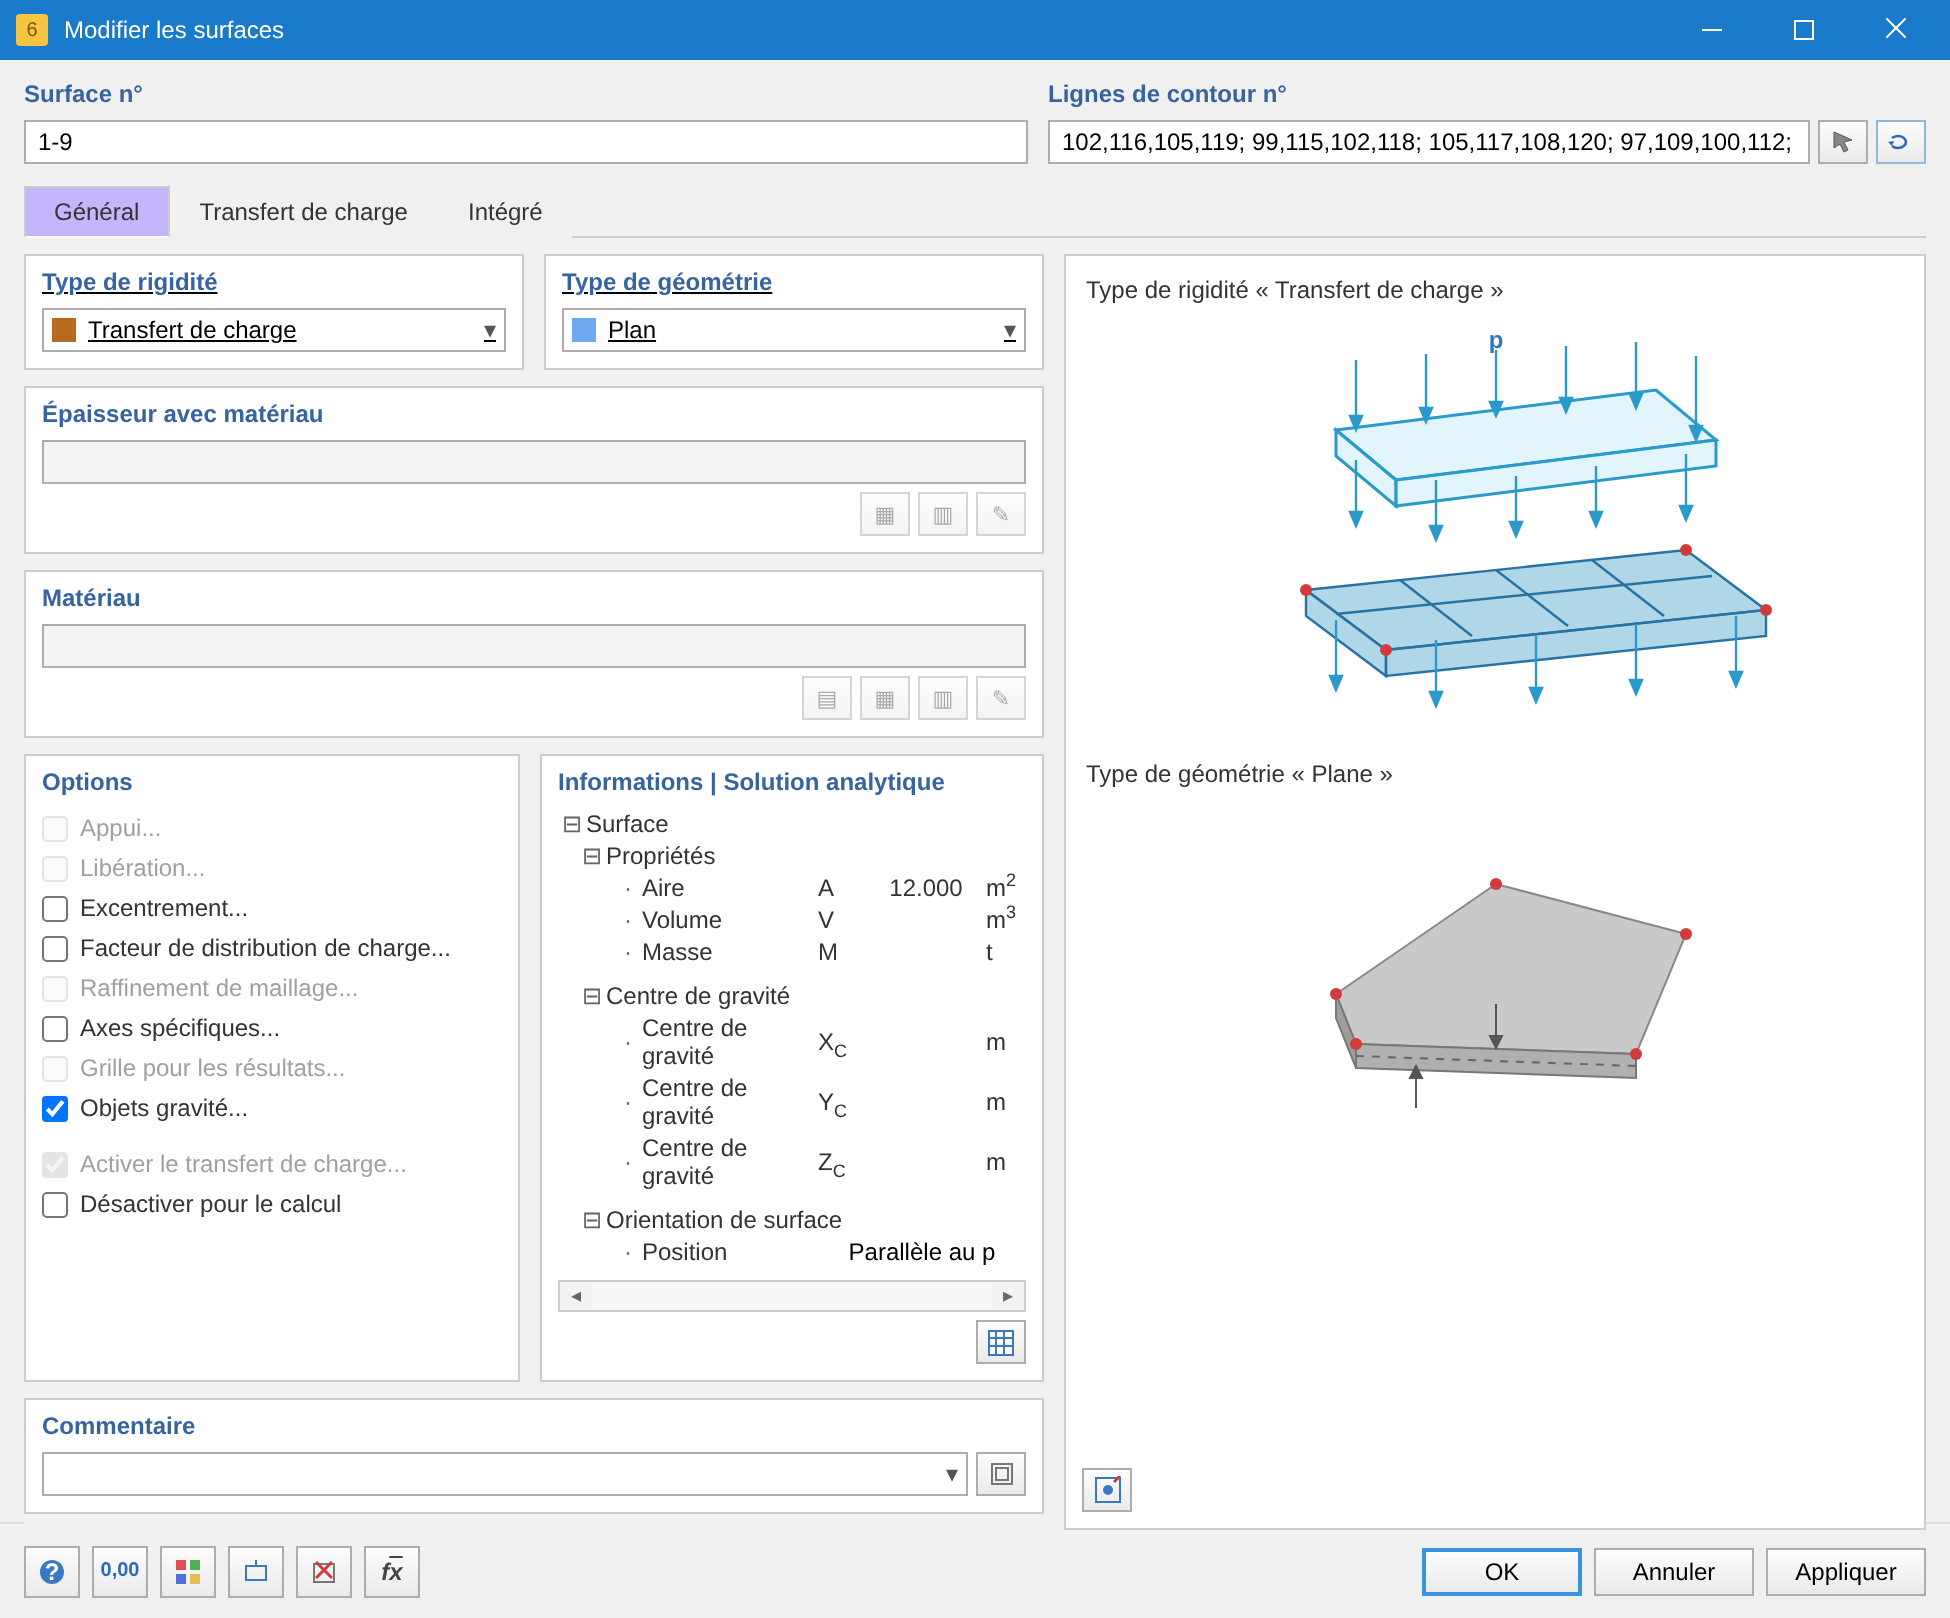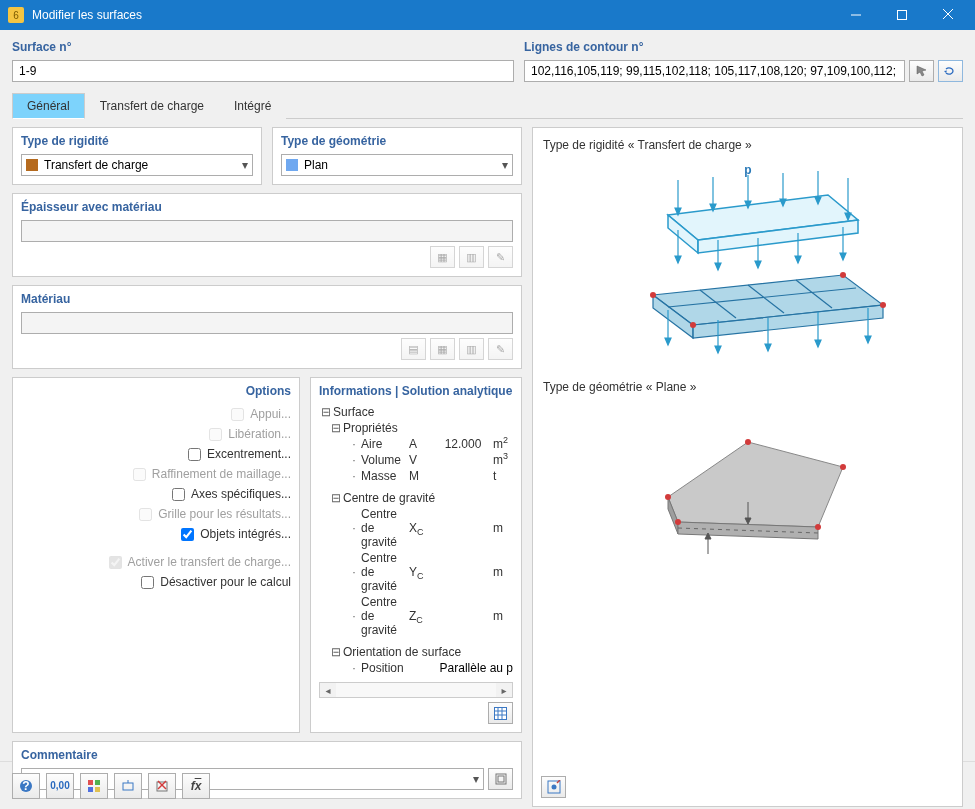--- a/index.html
+++ b/index.html
@@ -21,21 +21,21 @@
 .lbl-blue { color: #3764a0; font-weight: 600; font-size: 12px; margin-bottom: 6px; display: block; }
 .inp { width: 100%; height: 22px; border: 1px solid #adadad; background: #fff; padding: 2px 6px; font-size: 12px; }
 
 .contour-row { display: flex; align-items: center; gap: 4px; }
 .contour-row .inp { flex: 1; }
 .iconbtn { width: 25px; height: 22px; border: 1px solid #adadad; background: linear-gradient(#fdfdfd,#eaeaea); display: flex; align-items: center; justify-content: center; cursor: pointer; }
 .iconbtn.toggle { border-color: #8fb8de; }
 
 .tabs { display: flex; background: #f0f0f0; border-bottom: 1px solid #ccc; }
 .tab { padding: 5px 14px; border: 1px solid transparent; cursor: pointer; color: #333; background: #f0f0f0; position: relative; top: 1px; }
-.tab.active { background: #7dd3fc; border: 1px solid #ccc; border-bottom: 1px solid #fff; }
+.tab.active { background: #c4b5fd; border: 1px solid #ccc; border-bottom: 1px solid #fff; }
 
 .workarea { display: flex; gap: 10px; flex: 1; background: #f0f0f0; padding-top: 8px; }
 
 .panel { background: #fff; border: 1px solid #ccc; padding: 6px 8px 8px 8px; margin-bottom: 8px; }
 .panel .hd { color: #3764a0; font-weight: 600; margin-bottom: 6px; }
 
 .sel { width: 100%; height: 22px; border: 1px solid #adadad; background: #fff; padding: 1px 4px; display: flex; align-items: center; cursor: pointer; }
 .sel .swatch { width: 12px; height: 12px; margin-right: 6px; }
 .sel .caret { margin-left: auto; color: #555; }
 
@@ -72,24 +72,24 @@
 .comment-row .sel { flex: 1; }
 
 .footer { height: 48px; padding: 8px 12px; display: flex; align-items: center; gap: 6px; background: #f0f0f0; border-top: 1px solid #ddd; }
 .footer .spring { flex: 1; }
 .btn { min-width: 80px; height: 24px; padding: 0 12px; border: 1px solid #adadad; background: linear-gradient(#fdfdfd,#eaeaea); cursor: pointer; font-size: 12px; display: inline-flex; align-items: center; justify-content: center; }
 .btn.primary { border: 2px solid #3b93dd; }
 
 .ftbtn { width: 28px; height: 26px; border: 1px solid #adadad; background: linear-gradient(#fdfdfd,#eaeaea); display: inline-flex; align-items: center; justify-content: center; cursor: pointer; }
 
 .left-upper { display: flex; gap: 10px; }
-.left-upper .panel { flex: 1; }
+.left-upper .panel { flex: 1; text-decoration: underline; }
 
 .mid-row { display: flex; gap: 10px; }
-.opts-col { width: 288px; align-items: flex-end; }
+.opts-col { width: 248px; }
 .info-col { flex: 1; }
 
 sup, sub { font-size: 9px; line-height: 0; }
 .opts label input[type=checkbox][disabled]{ opacity: 0.6;}
 </style>
 </head>
 <body>
 
 <div class="titlebar">
   <span class="icon">6</span>
@@ -195,35 +195,39 @@
               <span>Appui...</span>
             </label>
           <label class="disabled">
               <input type="checkbox" disabled="" style="">
               <span>Libération...</span>
             </label>
           <label>
               <input type="checkbox" style="">
               <span>Excentrement...</span>
             </label>
+          <label>
+              <input type="checkbox" style="">
+              <span>Facteur de distribution de charge...</span>
+            </label>
           <label class="disabled">
               <input type="checkbox" disabled="" style="">
               <span>Raffinement de maillage...</span>
             </label>
           <label>
               <input type="checkbox" style="">
               <span>Axes spécifiques...</span>
             </label>
           <label class="disabled">
               <input type="checkbox" disabled="" style="">
               <span>Grille pour les résultats...</span>
             </label>
           <label>
               <input type="checkbox" checked="" style="">
-              <span>Objets intégrés...</span>
+              <span>Objets gravité...</span>
             </label>
           <div style="height:8px"></div>
           <label class="disabled">
               <input type="checkbox" checked="" disabled="" style="">
               <span>Activer le transfert de charge...</span>
             </label>
           <label>
               <input type="checkbox" style="">
               <span>Désactiver pour le calcul</span>
             </label>
@@ -288,21 +292,21 @@
                 <span class="col-u">m</span>
               </div>
             <div style="height:6px"></div>
             <div class="row lev1">
                 <span class="tree-ind">⊟</span>
                 <span class="tree-lbl">Orientation de surface</span>
               </div>
             <div class="row lev2">
                 <span class="tree-ind">·</span>
                 <span class="tree-lbl">Position</span>
-                <span style="width:104px;text-align:right">Parallèle au p</span>
+                <span style="width:104px;text-align:center">Parallèle au p</span>
               </div>
           </div>
           <div class="scrollbtns">
             <div>◂</div>
             <div class="spacer"></div>
             <div>▸</div>
           </div>
           <div class="btn-row">
               <span class="smbtn">
                 <svg width="13" height="13" viewBox="0 0 13 13">

